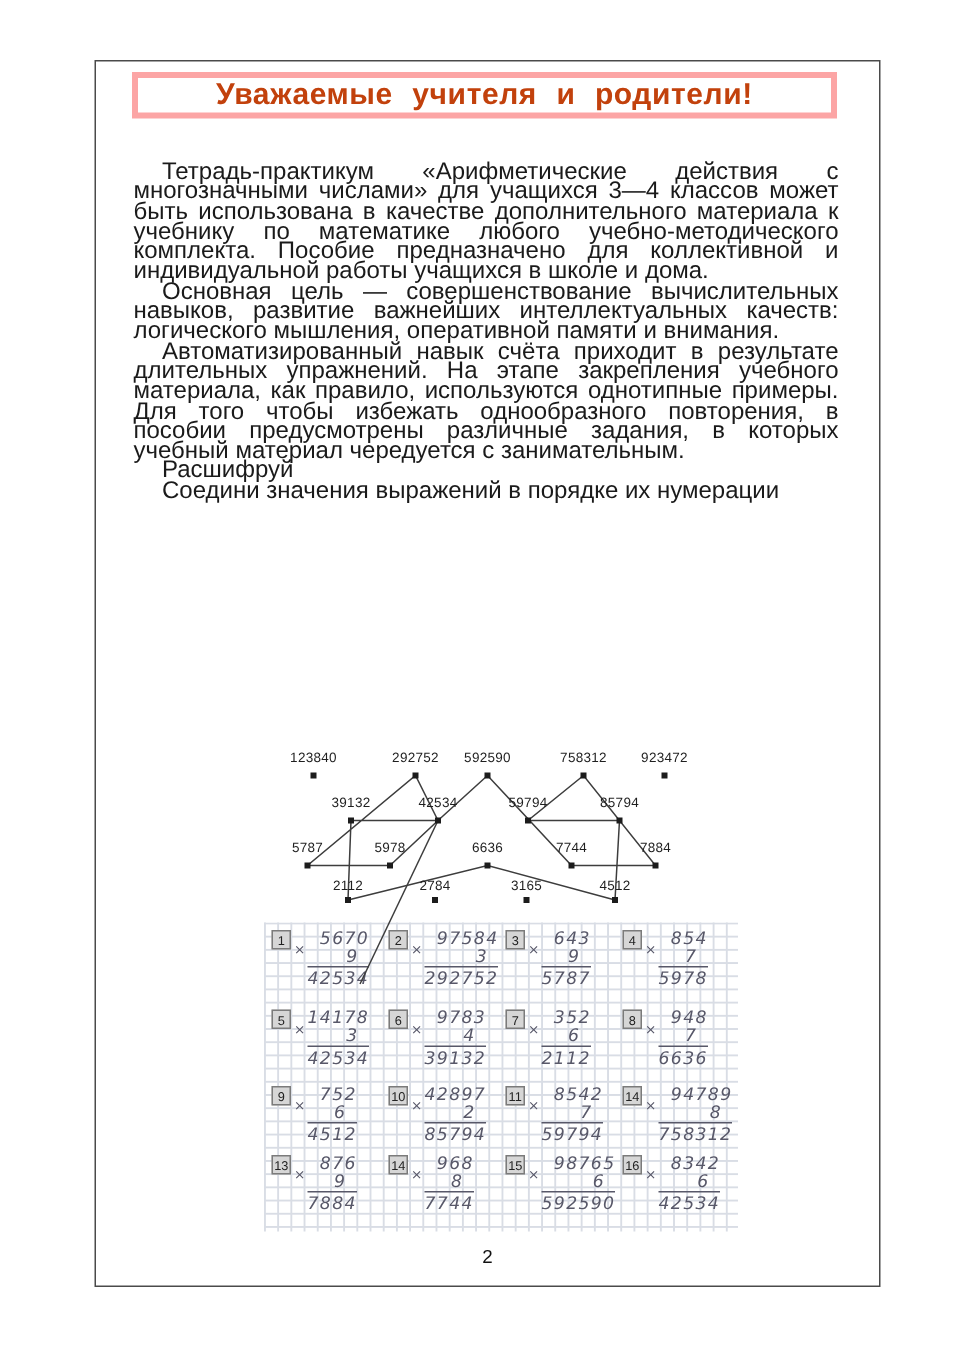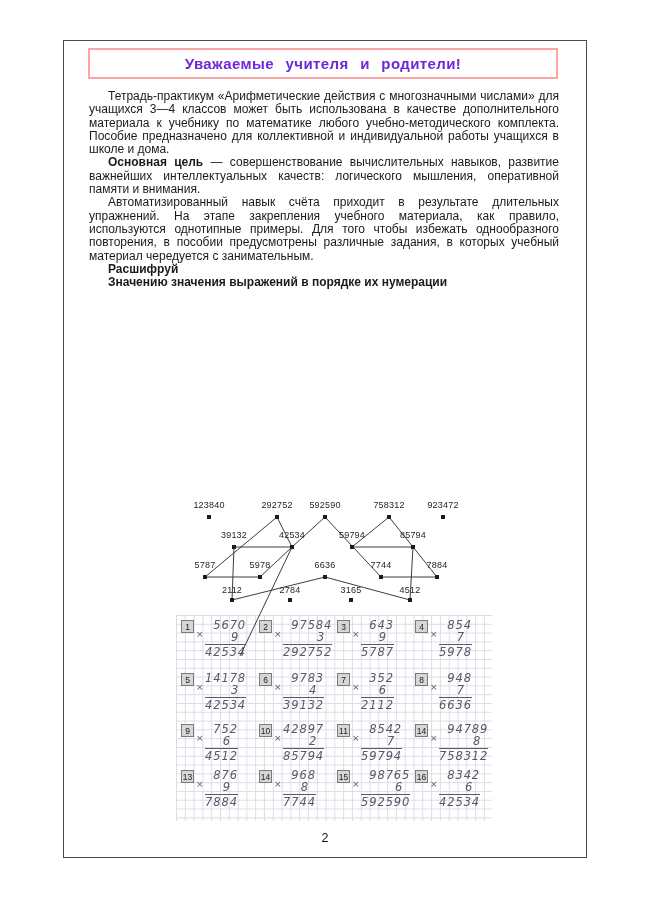--- a/index.html
+++ b/index.html
@@ -7,31 +7,31 @@
     width:650px; height:898px; background:#ffffff; position:relative;
     font-family:"Liberation Sans", sans-serif; color:#1a1a1a;
     overflow:hidden;
   }
   .frame {
     position:absolute; left:63px; top:40px; width:522px; height:816px;
     border:1px solid #4a4a4a;
   }
   .title-box {
     position:absolute; left:88px; top:48px; width:470px; height:31px;
-    border:2px solid #fca5a5; box-sizing:border-box;
+    border:4px solid #fca5a5; box-sizing:border-box;
     display:flex; align-items:center; justify-content:center;
-    font-weight:bold; font-size:15px; letter-spacing:.4px; word-spacing:7px;
-    color:#6d28d9;
+    font-weight:bold; font-size:20px; letter-spacing:.4px; word-spacing:7px;
+    color:#c2410c;
   }
   .body-text {
-    position:absolute; left:89px; top:90px; width:470px;
-    font-size:12px; line-height:13.3px; text-align:justify;
+    position:absolute; left:89px; top:108px; width:470px;
+    font-size:16px; line-height:13.3px; text-align:justify;
   }
   .body-text p { margin:0; text-indent:19px; }
-  .body-text b { font-weight:bold; }
+  .body-text b { font-weight:normal; }
 
   
   .figure { position:absolute; left:170px; top:498px; width:330px; height:330px;text-decoration:underline; }
   .dnum {
     position:absolute; transform:translateX(-50%); z-index:3;
     font-size:9px; color:#1f1f1f; white-space:nowrap; letter-spacing:.2px;
   }
   svg.net { position:absolute; left:0; top:0; z-index:2; pointer-events:none; }
 
   .grid-paper {
@@ -78,21 +78,21 @@
 
 <div class="title-box">
   <span>Уважаемые учителя и родители!</span>
 </div>
 
 <div class="body-text">
   <p><span>Тетрадь-практикум «Арифметические действия с многозначными числами» для учащихся 3—4 классов может быть использована в качестве дополнительного материала к учебнику по математике любого учебно-методического комплекта. Пособие предназначено для коллективной и индивидуальной работы учащихся в школе и дома.</span></p>
   <p><b>Основная цель</b><span> — совершенствование вычислительных навыков, развитие важнейших интеллектуальных качеств: логического мышления, оперативной памяти и внимания.</span></p>
   <p><span>Автоматизированный навык счёта приходит в результате длительных упражнений. На этапе закрепления учебного материала, как правило, используются однотипные примеры. Для того чтобы избежать однообразного повторения, в пособии предусмотрены различные задания, в которых учебный материал чередуется с занимательным.</span></p>
   <p><b>Расшифруй</b></p>
-  <p><b>Значению значения выражений в порядке их нумерации</b></p>
+  <p><b>Соедини значения выражений в порядке их нумерации</b></p>
 </div>
 
 <div class="figure">
 
   <span class="dnum" style="left:39px;top:2px">123840</span>
   <span class="dnum" style="left:107px;top:2px">292752</span>
   <span class="dnum" style="left:155px;top:2px">592590</span>
   <span class="dnum" style="left:219px;top:2px">758312</span>
   <span class="dnum" style="left:273px;top:2px">923472</span>
   <span class="dnum" style="left:64px;top:32px">39132</span>

